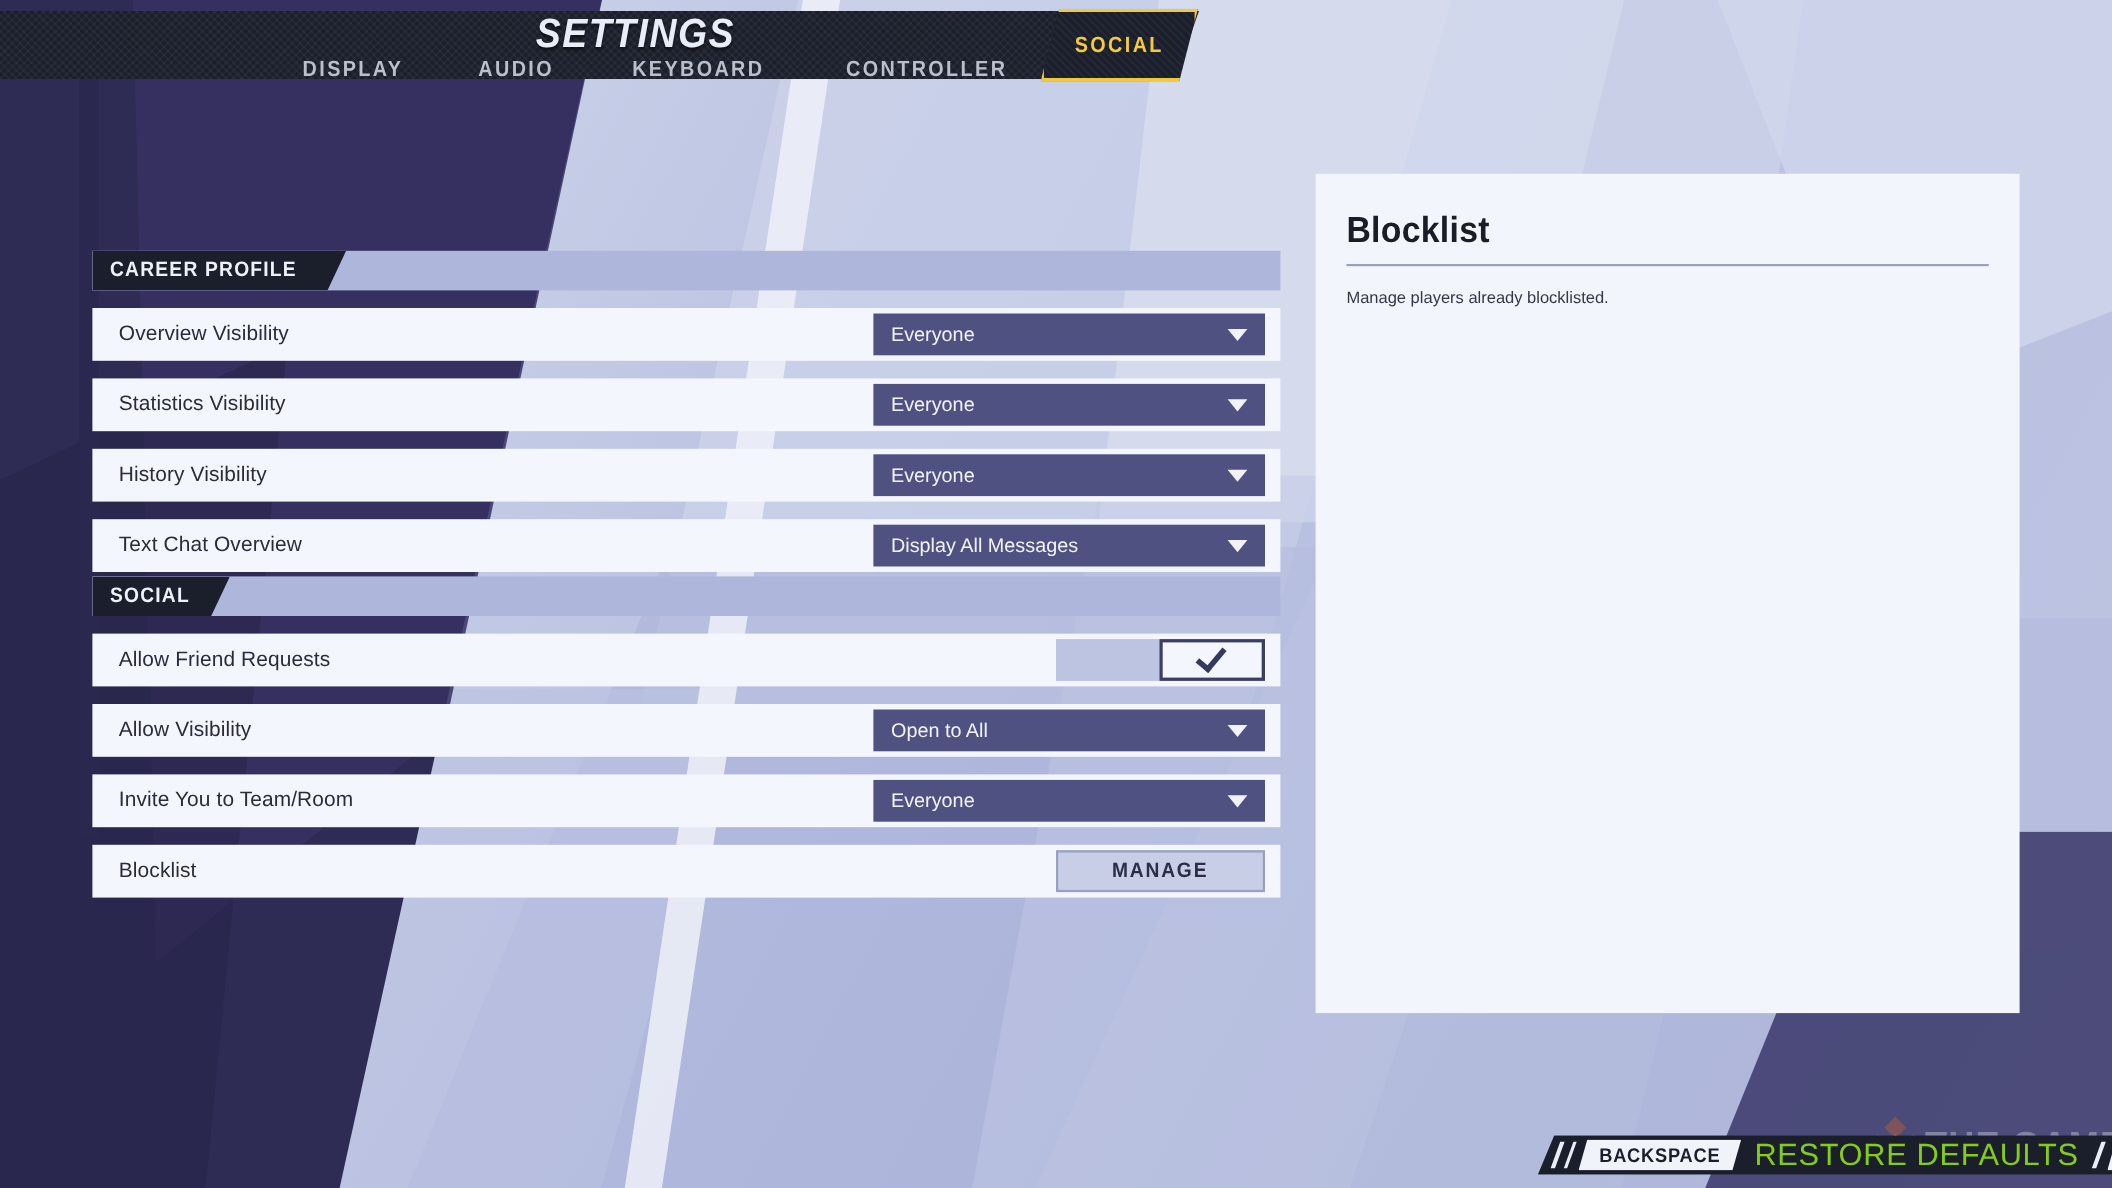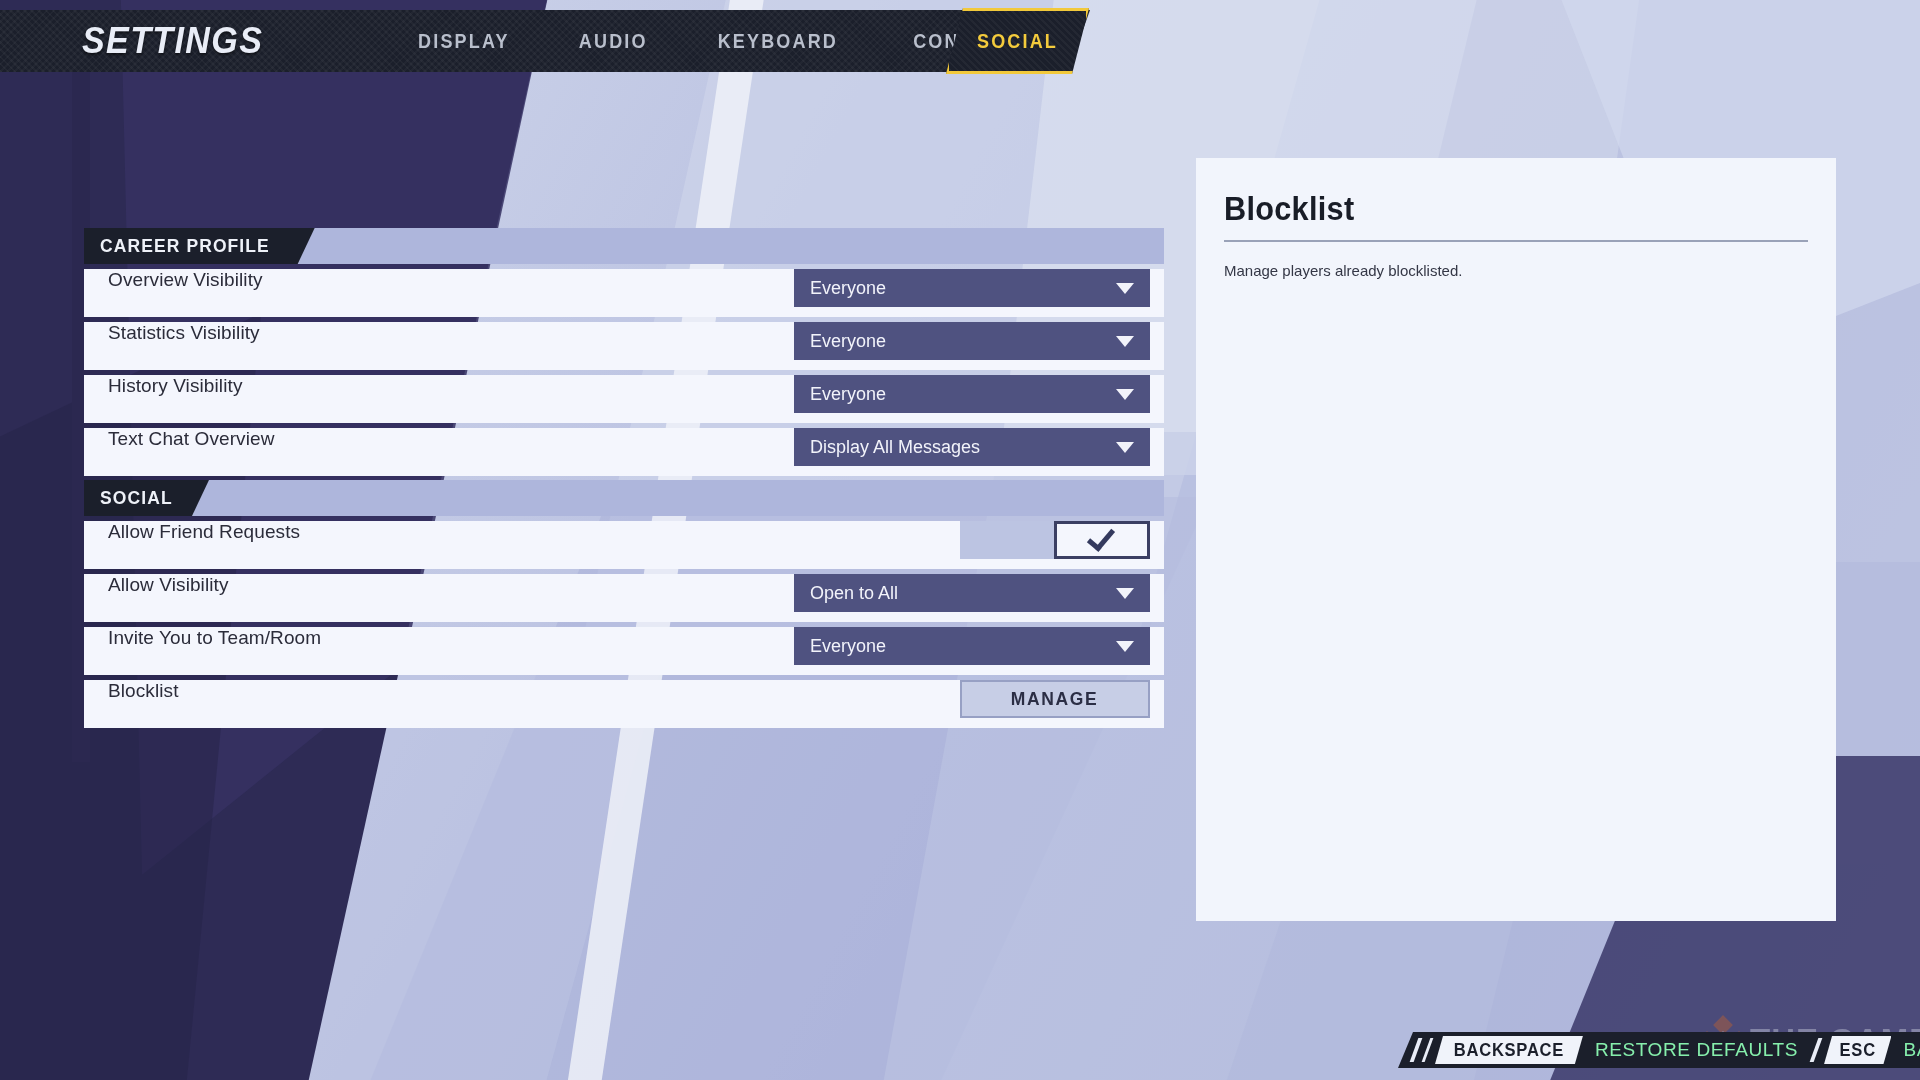--- a/index.html
+++ b/index.html
@@ -82,20 +82,21 @@
     left: 0; top: 10px;
     width: 1090px; height: 62px;
     background:
       repeating-linear-gradient(45deg, rgba(255,255,255,.035) 0 2px, rgba(0,0,0,0) 2px 5px),
       repeating-linear-gradient(-45deg, rgba(255,255,255,.03) 0 2px, rgba(0,0,0,0) 2px 5px),
       #1b1f2b;
     display: flex;
     align-items: center;
     z-index: 5;
     clip-path: polygon(0 0, 100% 0, calc(100% - 22px) 100%, 0 100%);
+    flex-direction: column;
   }
 
   #app-title {
     font-size: 37px;
     font-weight: bold;
     font-style: italic;
     letter-spacing: 1.5px;
     color: #e9edf7;
     margin-left: 82px;
     transform: scaleX(.92);
@@ -202,21 +203,22 @@
     background: #1b1f2b;
     margin-left: 6px;
     clip-path: polygon(9px 0, 100% 0, calc(100% - 9px) 100%, 0 100%);
   }
 
   .row {
     position: relative;
     height: 48px;
     background: #f4f6fd;
     display: flex;
-    margin-top: 5px;
+    align-items: center;
+    margin-top: 16px;
   }
   .row .label {
     font-size: 19px;
     color: #2b2c3a;
     margin-left: 24px;
     letter-spacing: .1px;
   }
 
   .control { position: absolute; right: 14px; }
 
@@ -338,22 +340,22 @@
     margin: 0 2px;
     clip-path: polygon(8px 0, 100% 0, calc(100% - 8px) 100%, 0 100%);
   }
   .key-chip span {
     font-size: 18px; font-weight: bold;
     color: #1b1f2b; letter-spacing: .8px;
     transform: scaleX(.92);
     white-space: nowrap;
   }
   .hint-label {
-    font-size: 19px;
-    color: #86efac;
+    font-size: 28px;
+    color: #84cc16;
     letter-spacing: .6px;
     padding: 0 12px 0 10px;
     white-space: nowrap;
   }
 
   
   #watermark {
     position: absolute;
     left: 1700px; top: 1018px;
     display: flex;

